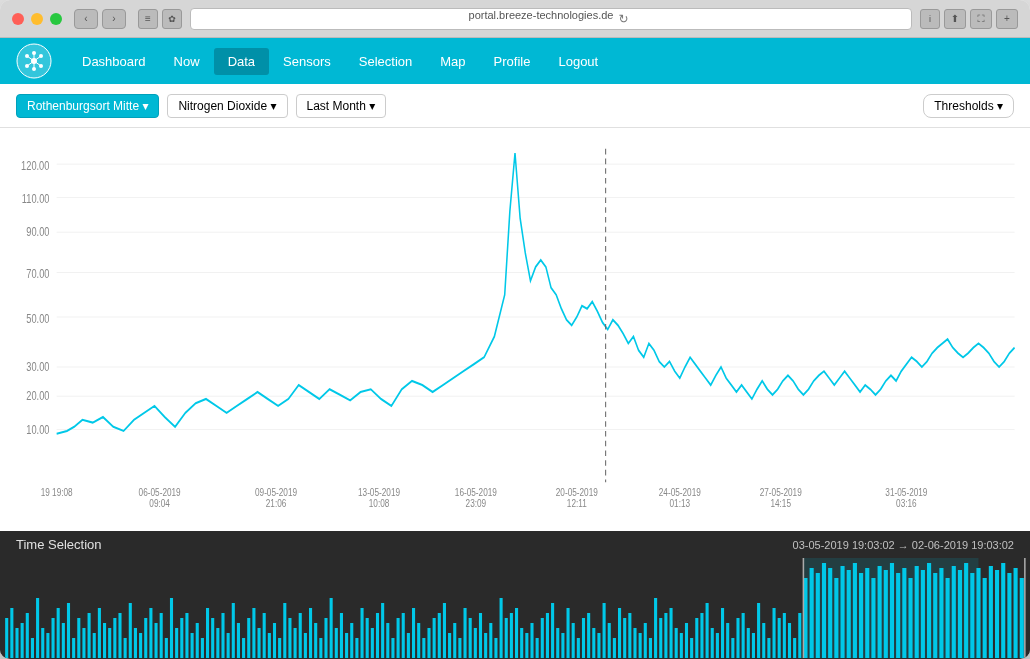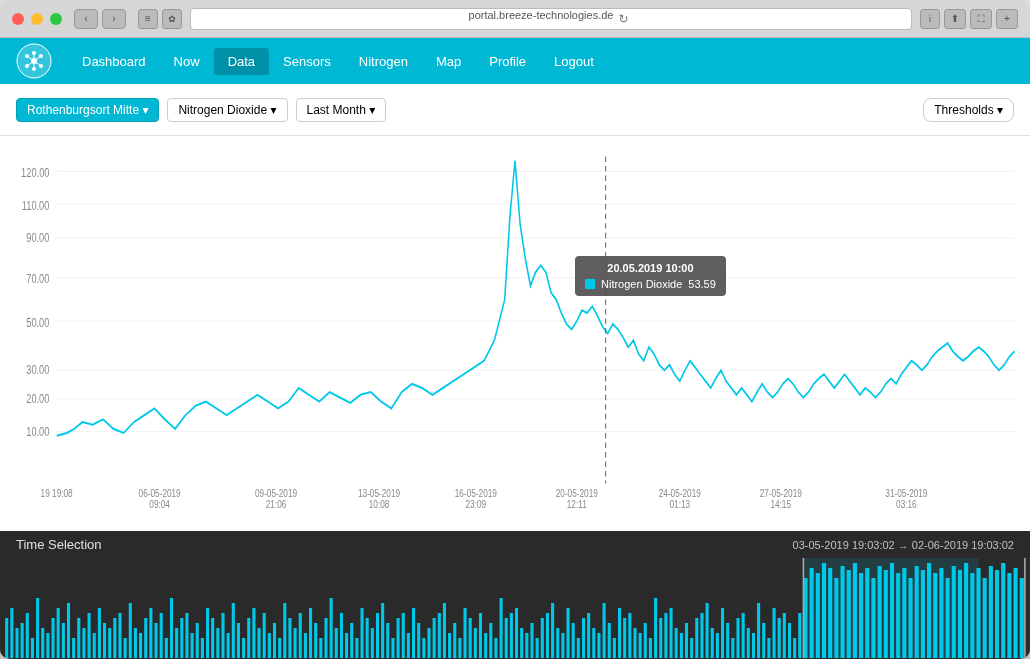--- a/index.html
+++ b/index.html
@@ -136,21 +136,21 @@
     
     .main-content {
       flex: 1;
       display: flex;
       flex-direction: column;
       background: white;
       overflow: hidden;
     }
     
     .controls-bar {
-      height: 52px;
+      height: 44px;
       display: flex;
       align-items: center;
       padding: 0 16px;
       border-bottom: 1px solid #e0e0e0;
       flex-shrink: 0;
     }
     .dropdown-btn {
       background: white;
       border: 1px solid #ccc;
       border-radius: 4px;
@@ -293,21 +293,21 @@
       <line x1="18" y1="18" x2="25" y2="13" stroke="white" stroke-width="1"></line>
       <line x1="18" y1="18" x2="25" y2="23" stroke="white" stroke-width="1"></line>
       <line x1="18" y1="18" x2="18" y2="26" stroke="white" stroke-width="1"></line>
       <line x1="18" y1="18" x2="11" y2="23" stroke="white" stroke-width="1"></line>
       <line x1="18" y1="18" x2="11" y2="13" stroke="white" stroke-width="1"></line>
     </svg>
     <div class="nav-item">Dashboard</div>
     <div class="nav-item">Now</div>
     <div class="nav-item active">Data</div>
     <div class="nav-item">Sensors</div>
-    <div class="nav-item">Nitrogen</div>
+    <div class="nav-item">Selection</div>
     <div class="nav-item">Map</div>
     <div class="nav-item">Profile</div>
     <div class="nav-item">Logout</div>
   </div>
 
   <div class="main-content">
 
     <div class="controls-bar">
       <button class="dropdown-btn primary">Rothenburgsort Mitte ▾</button>
       <button class="dropdown-btn">Nitrogen Dioxide ▾</button>
@@ -357,28 +357,20 @@
         <text x="560" y="273" font-size="8" fill="#888" text-anchor="middle">12:11</text>
         <text x="660" y="265" font-size="8" fill="#888" text-anchor="middle">24-05-2019</text>
         <text x="660" y="273" font-size="8" fill="#888" text-anchor="middle">01:13</text>
         <text x="758" y="265" font-size="8" fill="#888" text-anchor="middle">27-05-2019</text>
         <text x="758" y="273" font-size="8" fill="#888" text-anchor="middle">14:15</text>
         <text x="880" y="265" font-size="8" fill="#888" text-anchor="middle">31-05-2019</text>
         <text x="880" y="273" font-size="8" fill="#888" text-anchor="middle">03:16</text>
       </svg>
 
       
-      <div class="tooltip" style="left: 575px; top: 120px;">
-        <div class="tooltip-title">20.05.2019 10:00</div>
-        <div class="tooltip-row">
-          <span class="tooltip-color-box"></span>
-          <span>Nitrogen Dioxide</span>
-          <span>53.59</span>
-        </div>
-      </div>
     </div>
 
     <div class="time-selection">
       <div class="time-selection-header">
         <span class="time-selection-title">Time Selection</span>
         <span class="time-range">
           <span>03-05-2019 19:03:02</span>
           <span> → </span>
           <span>02-06-2019 19:03:02</span>
         </span>

